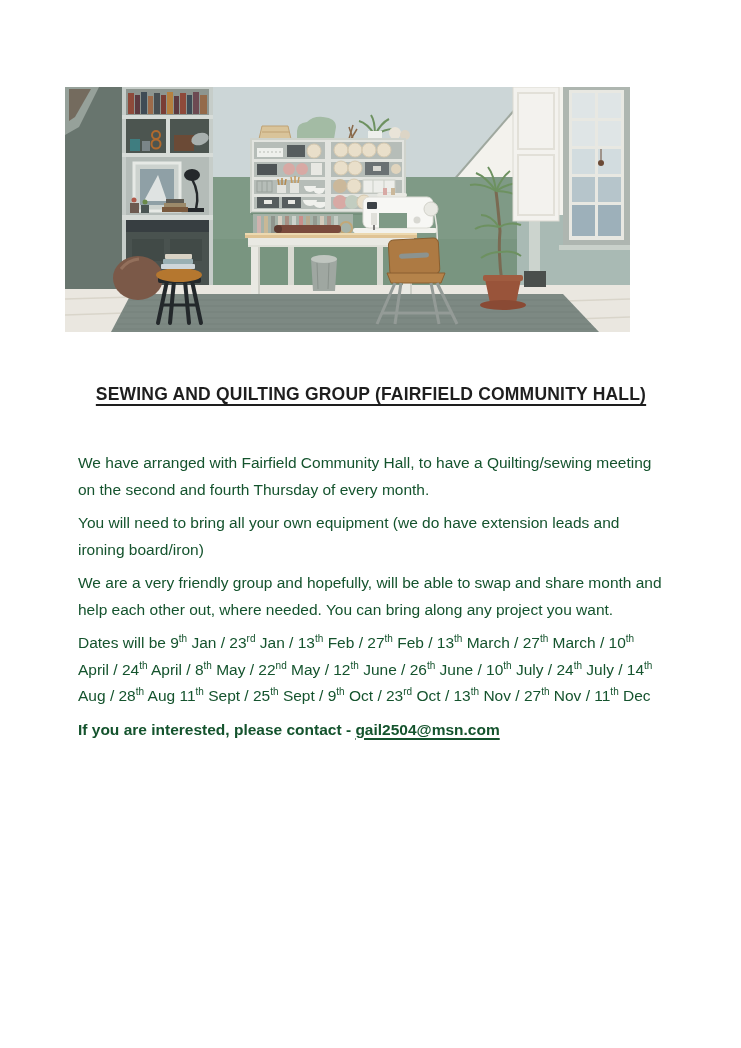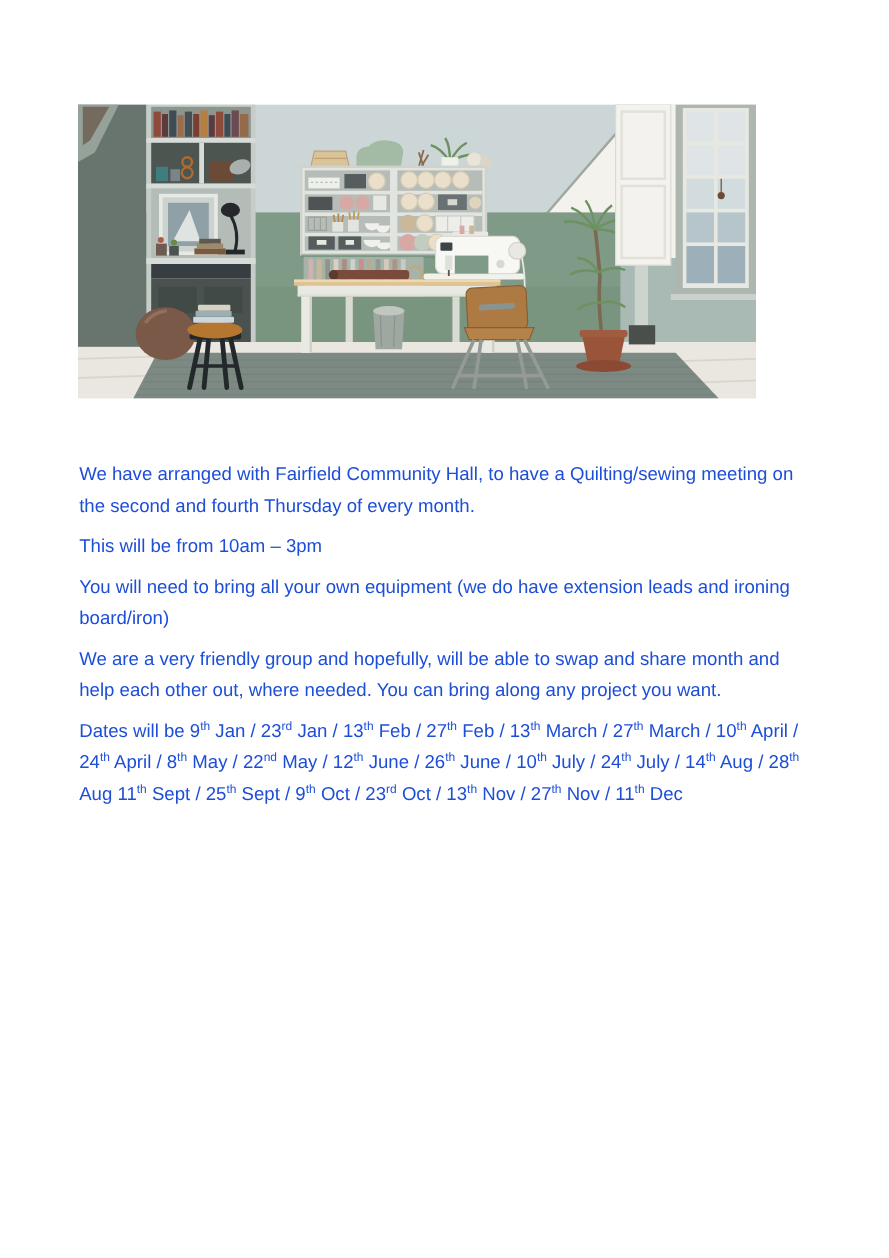--- a/index.html
+++ b/index.html
@@ -25,21 +25,21 @@
   .f-pink{fill:var(--yarn-pink)} .f-machine{fill:var(--machine-white)} .f-wood{fill:var(--wood)}
   .f-woodlight{fill:var(--wood-light)} .f-terra{fill:var(--terracotta)}
   .s-plant{stroke:var(--plant-green)}
 
   
   .content{position:absolute;left:66px;top:383px;width:610px}
   h1.doc-title{
     font-size:17.5px;line-height:22px;font-weight:700;text-align:center;margin:0 0 45px;
     letter-spacing:.2px;text-decoration:underline;text-decoration-thickness:2px;text-underline-offset:4px;
   }
-  .content p{font-size:15.5px;line-height:26.5px;margin:0 0 7px;color:#1d4ed8}
+  .content p{font-size:15.5px;line-height:26.5px;margin:0 12px 7px;color:#14532d}
   .content p sup{font-size:10px;line-height:0;vertical-align:6px}
   p.contact{font-weight:700;margin-top:3px}
   .email{text-decoration:underline;text-decoration-thickness:1.5px;text-underline-offset:3px;cursor:pointer}
 </style>
 </head>
 <body>
 
 <div class="page">
 
   <figure class="photo" role="img" aria-label="Craft sewing room: grey-green wall and bookshelf on the left with stool and clay pot, sage green wall with wall-mounted yarn shelf, white table with white sewing machine and wooden chair, tall houseplant in terracotta pot, open white shutter and casement window on the right, grey rug on pale wood floor" style="--wall-pale: #ccd6d7; --wall-white: #f3f2ed; --wall-sage: #7f9a86; --wall-bluegrey: #a9bab4; --wall-dark: #68756e; --floor: #eae7e0; --rug: #7d8983; --shelf-light: #c6cdc9; --yarn-cream: #e9dfca; --yarn-pink: #d8a9a4; --machine-white: #f7f7f4; --wood: #ad7a43; --wood-light: #dfc394; --terracotta: #99543a; --plant-green: #6d9160;">
@@ -353,21 +353,22 @@
             <rect x="533" y="118" width="23" height="31" fill="#9db0ba"></rect>
         </g>
         <circle cx="536" cy="76" r="3" fill="#6b4a36"></circle>
         <line x1="536" y1="62" x2="536" y2="73" stroke="#6b4a36"></line>
         <rect x="494" y="158" width="71" height="5" fill="#c9d1ca"></rect>
       </g>
     </svg>
   </figure>
 
   <main class="content">
+    <h1 class="doc-title">SEWING AND QUILTING GROUP (FAIRFIELD COMMUNITY HALL)</h1>
 
     <p>We have arranged with Fairfield Community Hall, to have a Quilting/sewing meeting on the second and fourth Thursday of every month.</p>
-    <p>This will be from 10am – 3pm</p>
     <p>You will need to bring all your own equipment (we do have extension leads and ironing board/iron)</p>
     <p>We are a very friendly group and hopefully, will be able to swap and share month and help each other out, where needed. You can bring along any project you want.</p>
     <p>Dates will be 9<sup>th</sup> Jan / 23<sup>rd</sup> Jan / 13<sup>th</sup> Feb / 27<sup>th</sup> Feb / 13<sup>th</sup> March / 27<sup>th</sup> March / 10<sup>th</sup> April / 24<sup>th</sup> April / 8<sup>th</sup> May / 22<sup>nd</sup> May / 12<sup>th</sup> June / 26<sup>th</sup> June / 10<sup>th</sup> July / 24<sup>th</sup> July / 14<sup>th</sup> Aug / 28<sup>th</sup> Aug 11<sup>th</sup> Sept / 25<sup>th</sup> Sept / 9<sup>th</sup> Oct / 23<sup>rd</sup> Oct / 13<sup>th</sup> Nov / 27<sup>th</sup> Nov / 11<sup>th</sup> Dec</p>
 
+    <p class="contact"><span>If you are interested, please contact - </span><span class="email">gail2504@msn.com</span></p>
   </main>
 </div>
 
 </body></html>

